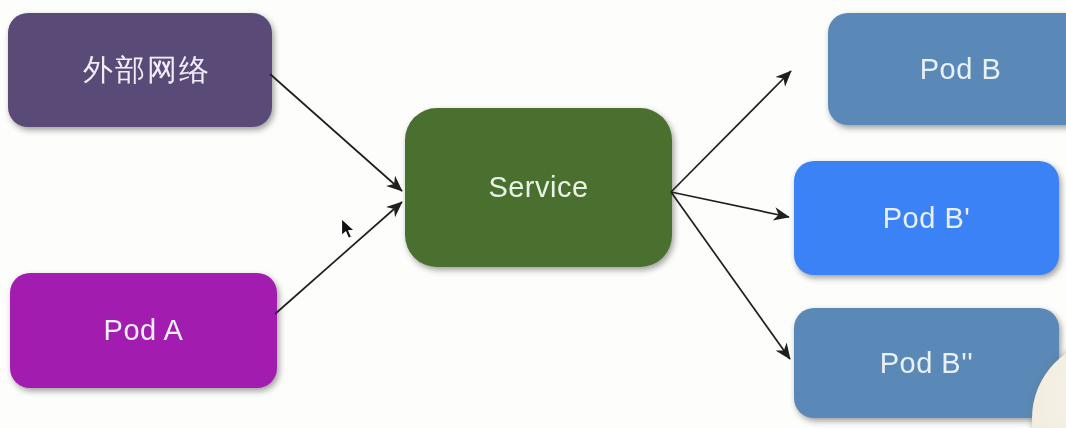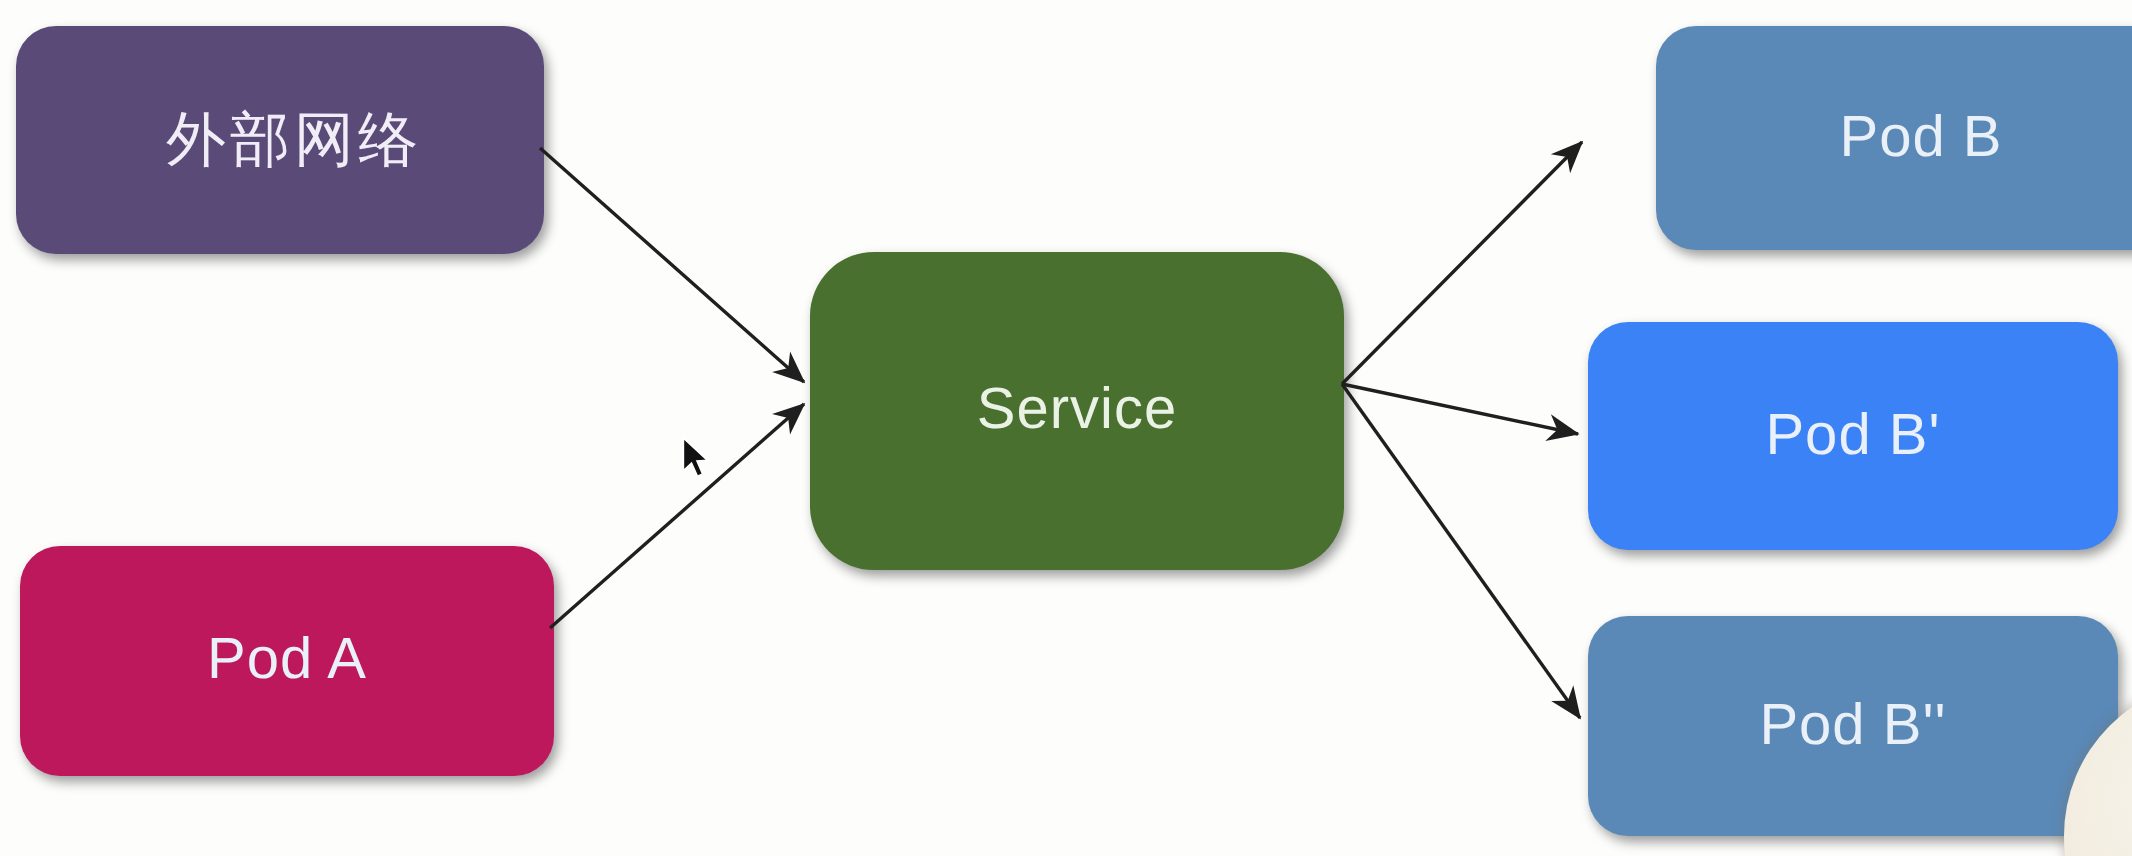--- a/index.html
+++ b/index.html
@@ -27,21 +27,21 @@
   }
   .node .label {
     font-size: 29px;
     letter-spacing: 0.5px;
     font-weight: 400;
     white-space: nowrap;
   }
   #node-external  { left: 8px;   top: 13px;  width: 264px; height: 114px; }
   #node-external .label { font-size: 30px; letter-spacing: 2px; margin-left: 14px; }
   #node-pod-a     { left: 10px;  top: 273px; width: 267px; height: 115px; }
-  #node-service   { left: 405px; top: 126px; width: 267px; height: 159px; border-radius: 32px; }
+  #node-service   { left: 405px; top: 108px; width: 267px; height: 159px; border-radius: 32px; }
   #node-pod-b     { left: 796px; top: 13px;  width: 265px; height: 112px; margin-left: 32px; }
   #node-pod-b1    { left: 794px; top: 161px; width: 265px; height: 114px; }
   #node-pod-b2    { left: 794px; top: 308px; width: 265px; height: 110px; }
 
   svg.overlay {
     position: absolute;
     left: 0;
     top: 0;
     pointer-events: none;
   }
@@ -64,21 +64,21 @@
 </style>
 </head>
 <body>
 
 <div id="canvas">
 
   <div class="node" id="node-external" style="background-color: rgb(90, 74, 120); color: rgb(241, 237, 246);">
     <span class="label">外部网络</span>
   </div>
 
-  <div class="node" id="node-pod-a" style="background-color: #be185d; color: rgb(233, 240, 248); justify-content: center;">
+  <div class="node" id="node-pod-a" style="background-color: #a21caf; color: rgb(233, 240, 248); justify-content: center;">
     <span class="label">Pod A</span>
   </div>
 
   <div class="node" id="node-service" style="background-color: rgb(74, 112, 48); color: rgb(234, 242, 229);">
     <span class="label">Service</span>
   </div>
 
   <div class="node" id="node-pod-b" style="background-color: rgb(90, 137, 184); color: rgb(233, 240, 248);">
     <span class="label">Pod B</span>
   </div>

